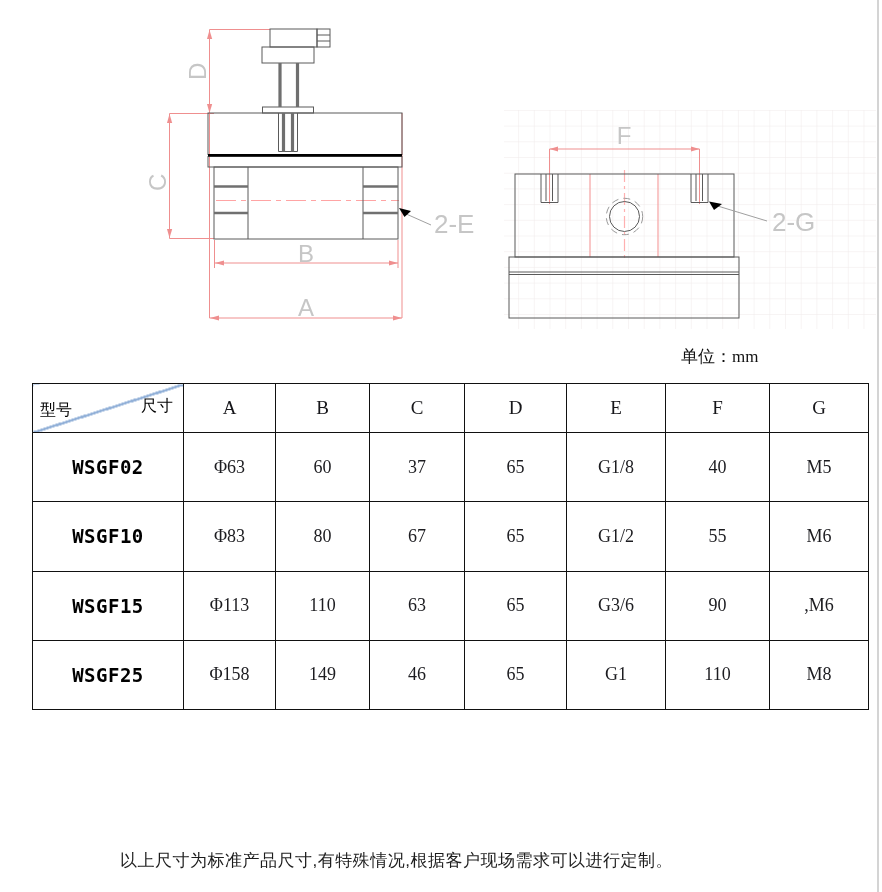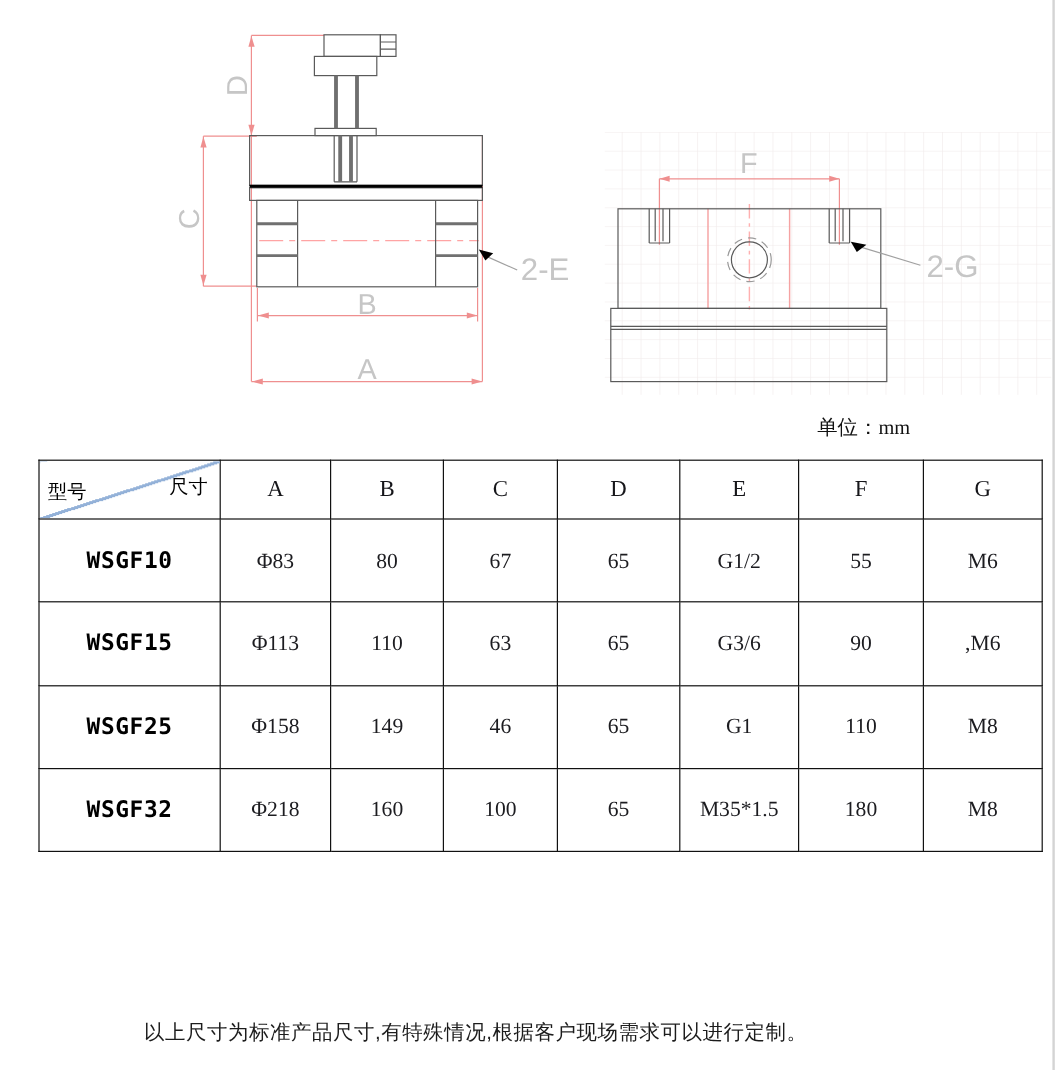--- a/index.html
+++ b/index.html
@@ -159,20 +159,30 @@
       </th>
       <th>A</th>
       <th>B</th>
       <th>C</th>
       <th>D</th>
       <th>E</th>
       <th>F</th>
       <th>G</th>
     </tr>
     <tr>
+      <td class="model">WSGF02</td>
+      <td class="val">Φ63</td>
+      <td class="val">60</td>
+      <td class="val">37</td>
+      <td class="val">65</td>
+      <td class="val">G1/8</td>
+      <td class="val">40</td>
+      <td class="val">M5</td>
+    </tr>
+    <tr>
       <td class="model">WSGF10</td>
       <td class="val">Φ83</td>
       <td class="val">80</td>
       <td class="val">67</td>
       <td class="val">65</td>
       <td class="val">G1/2</td>
       <td class="val">55</td>
       <td class="val">M6</td>
     </tr>
     <tr>
@@ -188,29 +198,19 @@
     <tr>
       <td class="model">WSGF25</td>
       <td class="val">Φ158</td>
       <td class="val">149</td>
       <td class="val">46</td>
       <td class="val">65</td>
       <td class="val">G1</td>
       <td class="val">110</td>
       <td class="val">M8</td>
     </tr>
-    <tr>
-      <td class="model">WSGF32</td>
-      <td class="val">Φ218</td>
-      <td class="val">160</td>
-      <td class="val">100</td>
-      <td class="val">65</td>
-      <td class="val">M35*1.5</td>
-      <td class="val">180</td>
-      <td class="val">M8</td>
-    </tr>
   </tbody>
     </table>
 
   <div id="note">以上尺寸为标准产品尺寸,有特殊情况,根据客户现场需求可以进行定制。</div>
 
   <div id="page-edge"></div>
 </div>
 
 </body></html>

